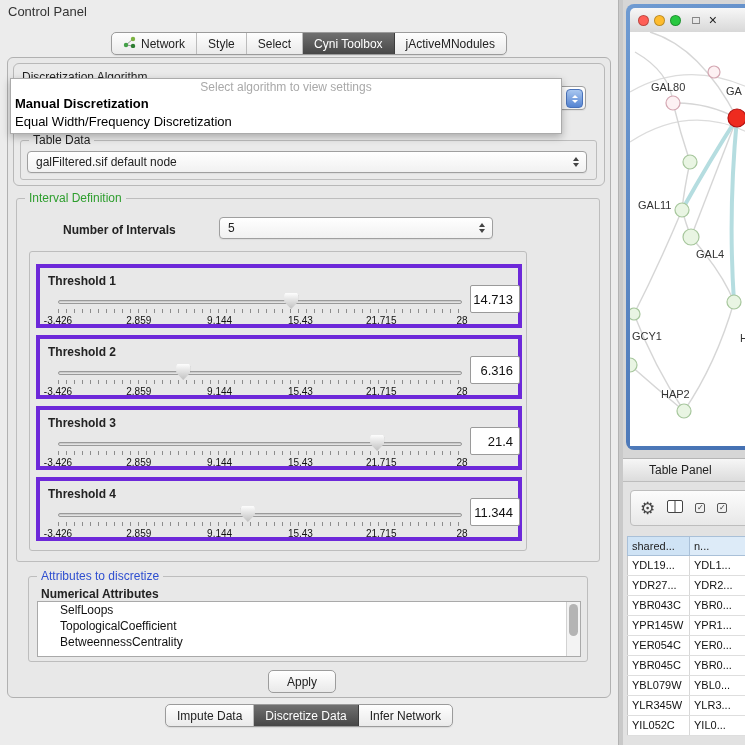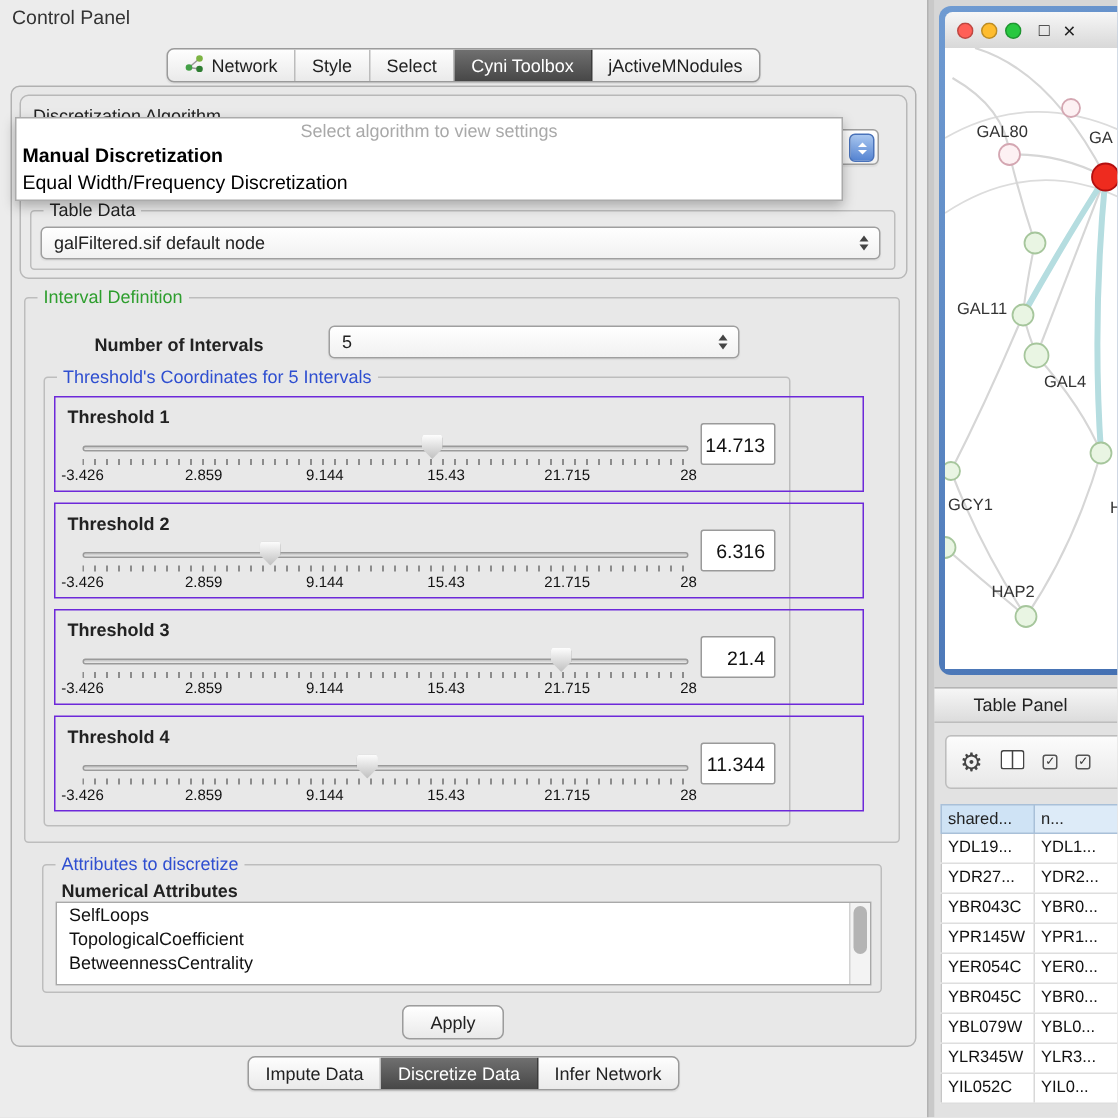--- a/index.html
+++ b/index.html
@@ -43,33 +43,33 @@
 
   .td-group { left:20px; top:140px; width:577px; height:40px; }
   .td-group .gtitle { background:#eaeaea; }
   .td-combo { left:6px; top:10px; width:560px; height:22px; }
 
   .iv-group { left:16px; top:198px; width:584px; height:364px; }
   .noi-label { position:absolute; left:46px; top:24px; font-weight:bold; font-size:12px; }
   .noi-spinner { left:202px; top:18px; width:274px; height:22px; }
 
   .th-group { left:12px; top:52px; width:498px; height:300px; }
-  .tpanel { position:absolute; left:6px; width:540px; height:64px; border:1px solid #6d28d9; }
+  .tpanel { position:absolute; left:6px; width:486px; height:64px; border:4px solid #6d28d9; }
   .tlabel { position:absolute; left:8px; top:6px; font-weight:bold; font-size:12px; }
   .slider-zone { position:absolute; left:18px; top:26px; width:404px; height:36px; }
   .track { position:absolute; left:0; right:0; top:6px; height:4px; background:linear-gradient(#c2c2c2,#ededed); border:1px solid #9a9a9a; border-radius:2px; }
   .thumb { position:absolute; top:-1px; width:14px; height:16px; background:linear-gradient(#fdfdfd,#c0c0c0); clip-path:polygon(8% 0,92% 0,100% 14%,100% 55%,50% 100%,0 55%,0 14%); filter:drop-shadow(0 0 1px #777); }
   .ticks { position:absolute; left:0; right:0; top:15px; height:4px; background:repeating-linear-gradient(90deg,#8c8c8c 0 1px,transparent 1px 8px); }
   .tick-label { position:absolute; top:21px; transform:translateX(-50%); font-size:10px; color:#111; white-space:nowrap; }
   .value-field { position:absolute; left:430px; top:17px; width:50px; height:28px; border:1px solid #9a9a9a; border-radius:2px; background:#fff; font-size:13px; font-family:inherit; color:#111; text-align:right; padding-right:6px; }
 
   .attr-group { left:28px; top:576px; width:560px; height:86px; }
   .list-title { position:absolute; left:12px; top:10px; font-weight:bold; font-size:12px; }
   .listbox { position:absolute; left:8px; top:24px; width:544px; height:56px; background:#fff; border:1px solid #a9a9a9; overflow:hidden; }
-  .list-item { font-size:12px; line-height:16px; padding-left:8px; color:#111; white-space:nowrap; }
+  .list-item { font-size:12px; line-height:16px; padding-left:22px; color:#111; white-space:nowrap; }
   .vscroll { position:absolute; top:0; right:0; width:14px; height:100%; background:#f3f3f3; border-left:1px solid #d2d2d2; }
   .vthumb { position:absolute; top:2px; left:2px; width:9px; height:32px; border-radius:5px; background:#b4b4b4; }
 
   .apply { position:absolute; left:268px; top:670px; width:68px; height:23px; border:1px solid #9c9c9c; border-radius:5px; background:linear-gradient(#ffffff,#e9e9e9); font-size:12px; color:#222; font-family:inherit; }
 
   
   .splitter { position:absolute; left:618px; top:0; width:5px; height:745px; background:#c9c9c9; border-left:1px solid #b2b2b2; }
   .right-bg { position:absolute; left:623px; top:0; width:122px; height:745px; background:#d6d6d6; }
 
   .net-frame { position:absolute; left:626px; top:4px; width:125px; height:446px; background:linear-gradient(135deg,#6f9bd2,#4470b2); border-radius:8px 0 0 8px; padding:4px; }
@@ -163,21 +163,20 @@
     <div class="noi-label">Number of Intervals</div>
     <div class="combo noi-spinner">
       <span>5</span>
       <span class="arrows">
           <span class="tri-up"></span>
           <span class="tri-down"></span>
         </span>
     </div>
 
     <div class="group th-group">
-      <div class="gtitle blue">Threshold's Coordinates for 5 Intervals</div>
 
       <div class="tpanel" style="top:12px">
         <div class="tlabel">Threshold 1</div>
         <div class="slider-zone">
           <div class="track"></div>
           <div class="thumb" style="left: calc(57.72% - 7px);"></div>
           <div class="ticks"></div>
           <div class="tick-label" style="left:0%">-3.426</div>
           <div class="tick-label" style="left:20%">2.859</div>
           <div class="tick-label" style="left:40%">9.144</div>

